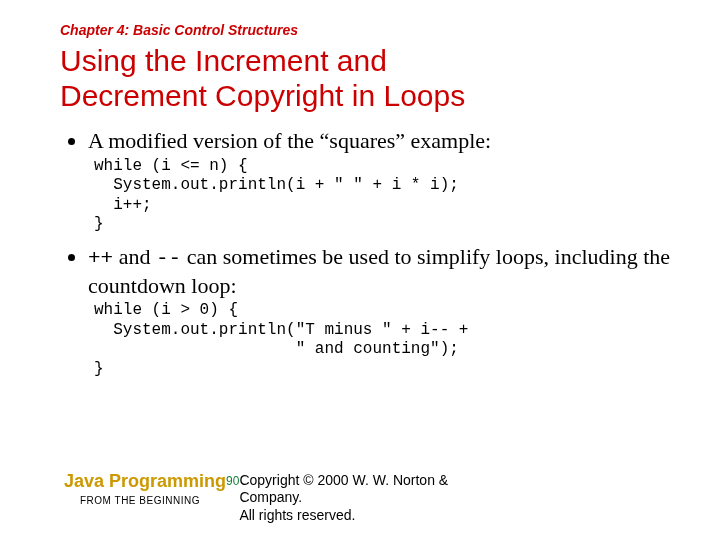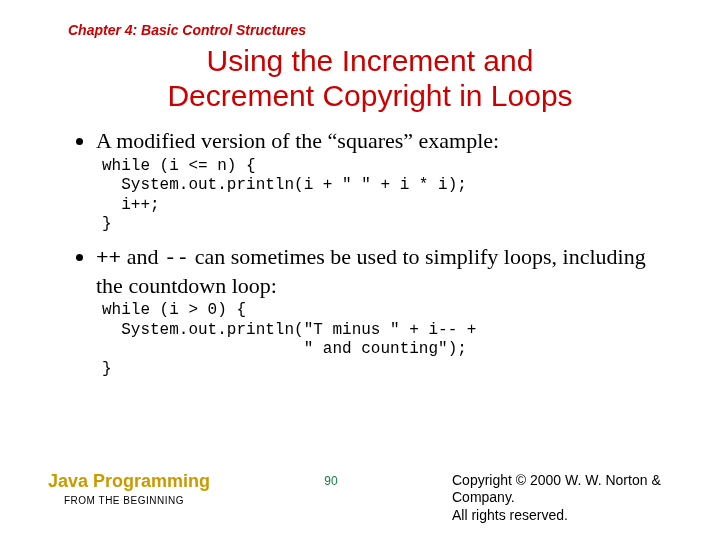--- a/index.html
+++ b/index.html
@@ -7,34 +7,35 @@
     padding: 0;
     width: 720px;
     height: 540px;
     font-family: "Times New Roman", Times, serif;
     color: #000;
     position: relative;
     background: #fff;
     overflow: hidden;
   }
   .page {
-    padding: 22px 48px 0 68px;
+    padding: 22px 48px 0 52px;
     box-sizing: border-box;
+    margin-left: 8px;
   }
   .chapter {
     color: #cc0000;
     font-family: Arial, Helvetica, sans-serif;
     font-weight: bold;
     font-style: italic;
     font-size: 14px;
     margin: 0 0 6px 0;
   }
   .title {
     color: #cc0000;
-    text-align: center;
+    text-align: left;
     font-family: Arial, Helvetica, sans-serif;
     font-size: 30px;
     line-height: 1.15;
     margin: 0 0 14px 0;
     font-weight: normal;
   }
   ul.bullets {
     list-style: disc;
     margin: 0;
     padding: 0 0 0 28px;
@@ -56,26 +57,26 @@
     margin: 2px 0 8px 34px;
     white-space: pre;
   }
   .closing {
     font-size: 22px;
     margin: 2px 0 0 34px;
     font-family: "Times New Roman", Times, serif;
   }
   .footer {
     position: absolute;
-    left: 48px;
+    left: 64px;
     right: 28px;
     bottom: 16px;
     display: flex;
     align-items: flex-start;
-    justify-content: space-between;
+    justify-content: flex-start;
     font-family: Arial, Helvetica, sans-serif;
   }
   .footer-left {
     display: flex;
     flex-direction: column;
   }
   .brand {
     color: #cc9900;
     font-weight: bold;
     font-size: 18px;

